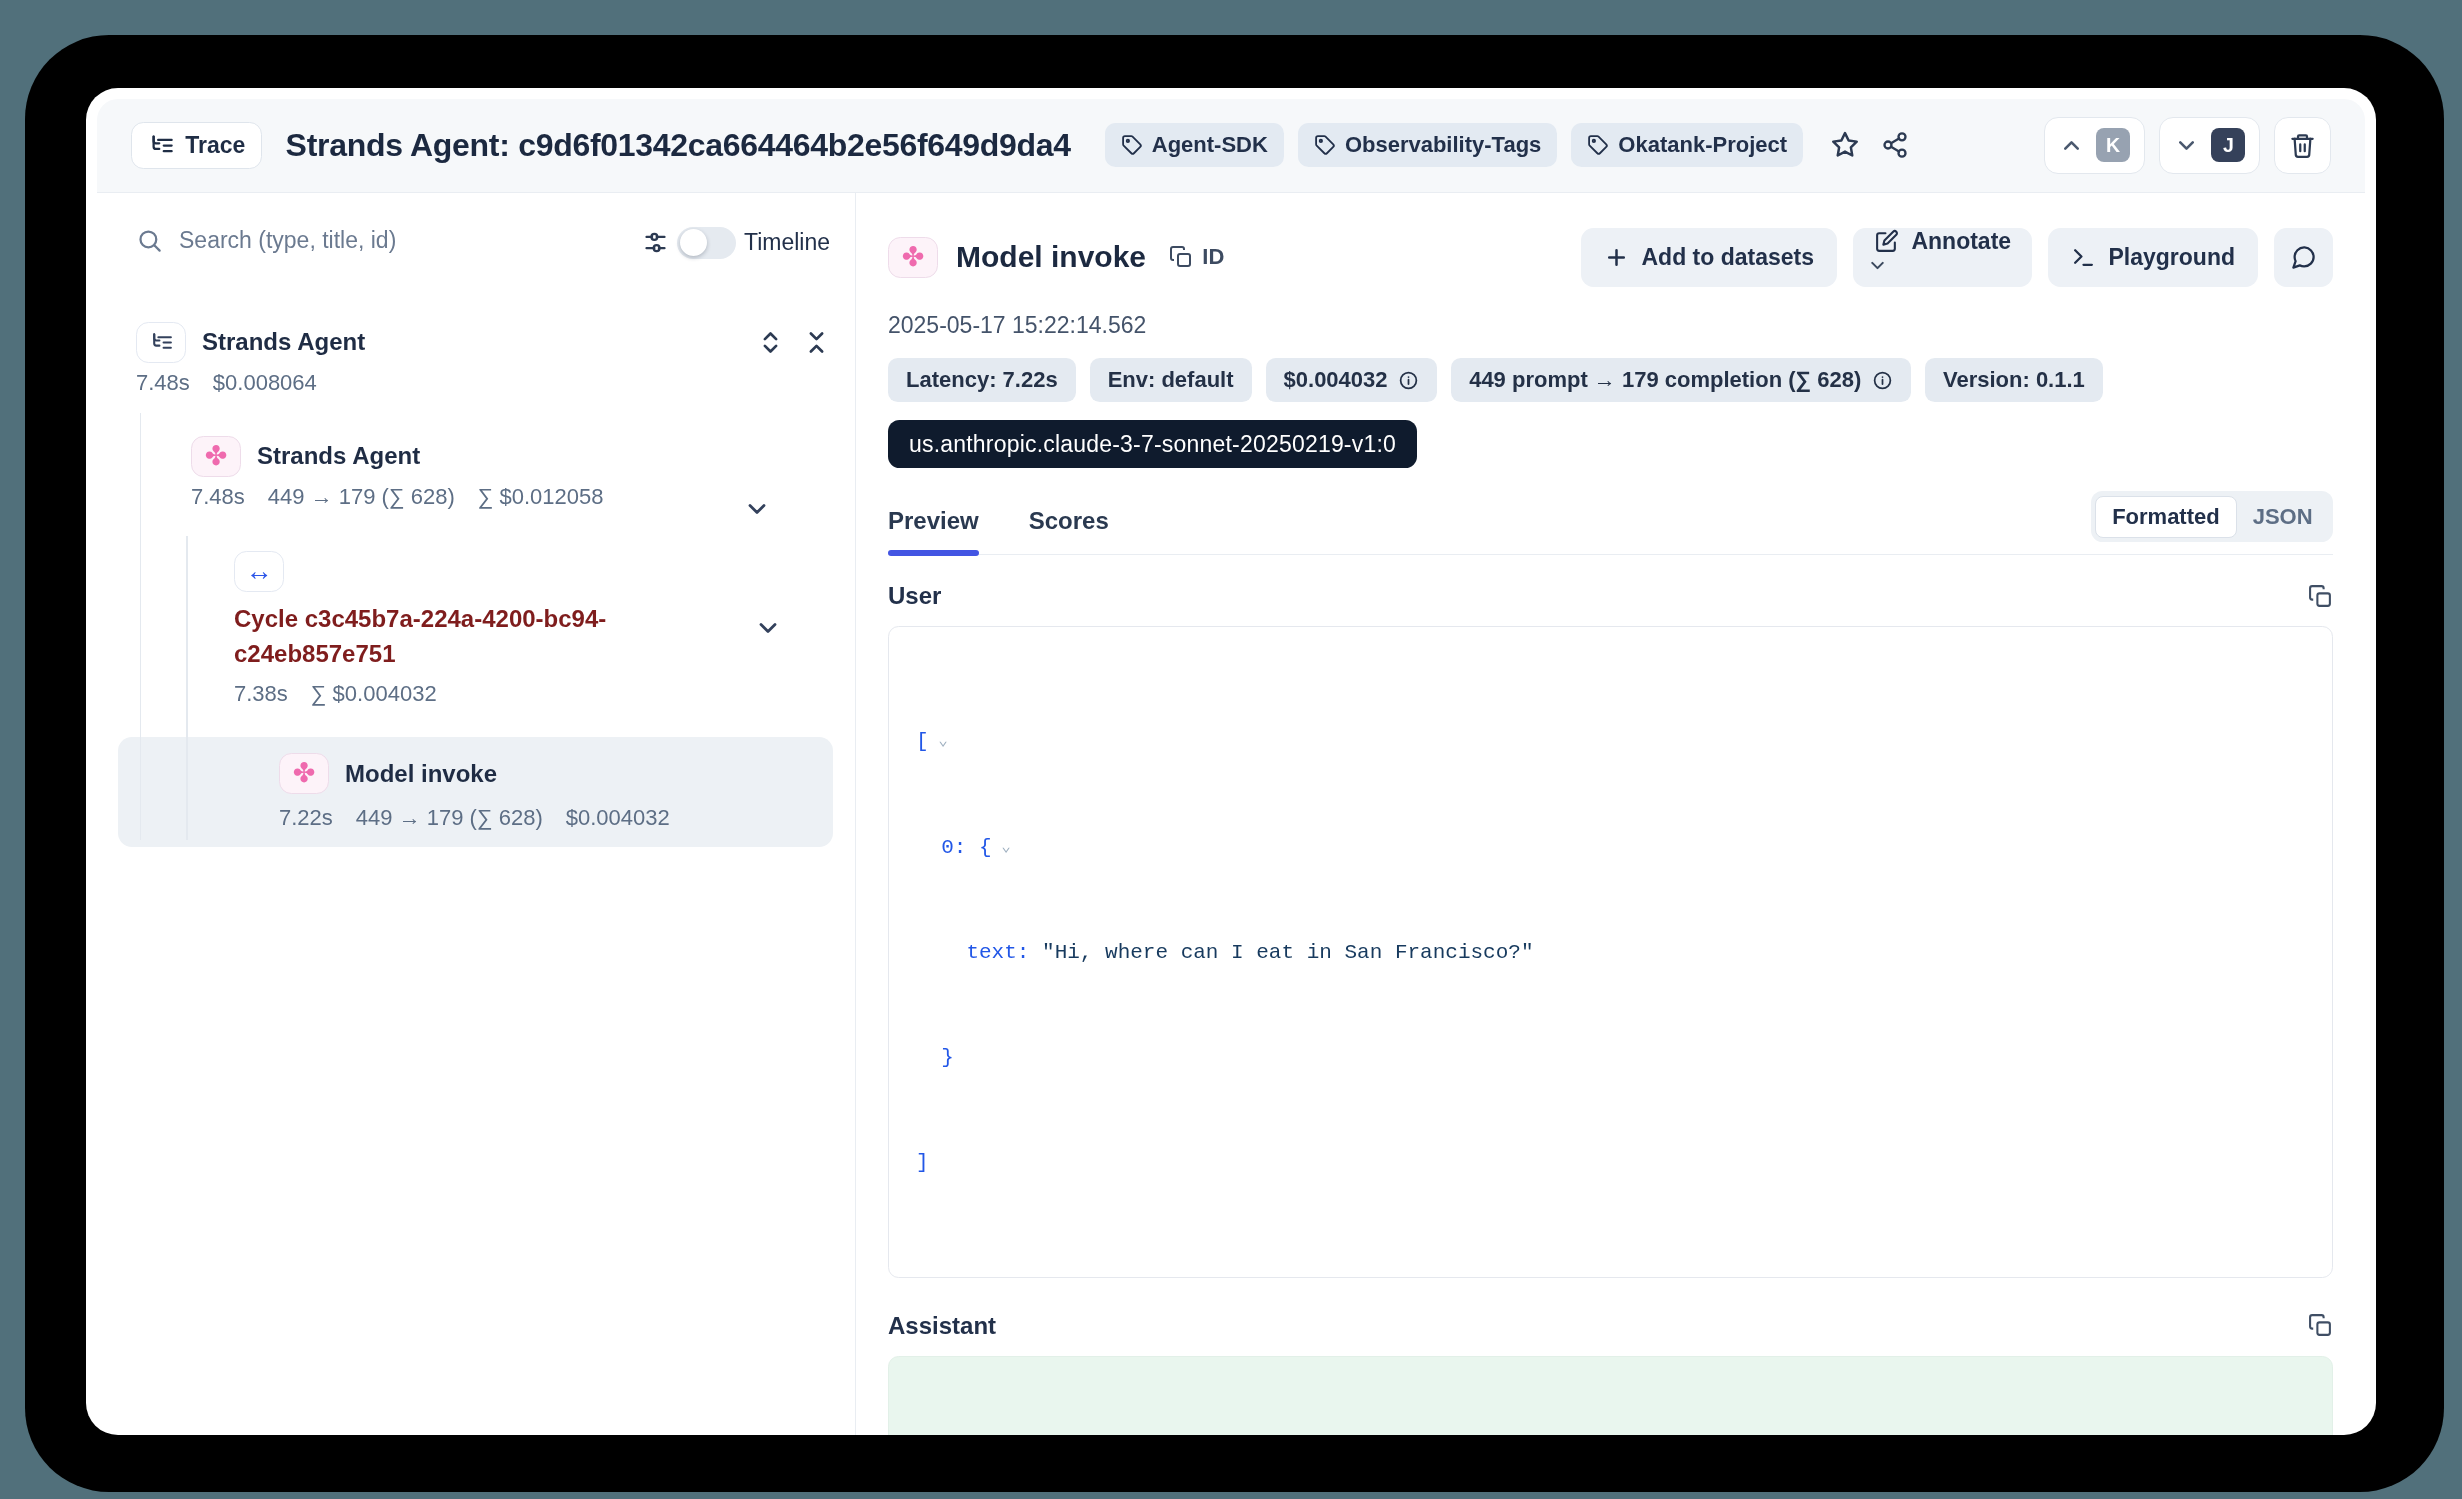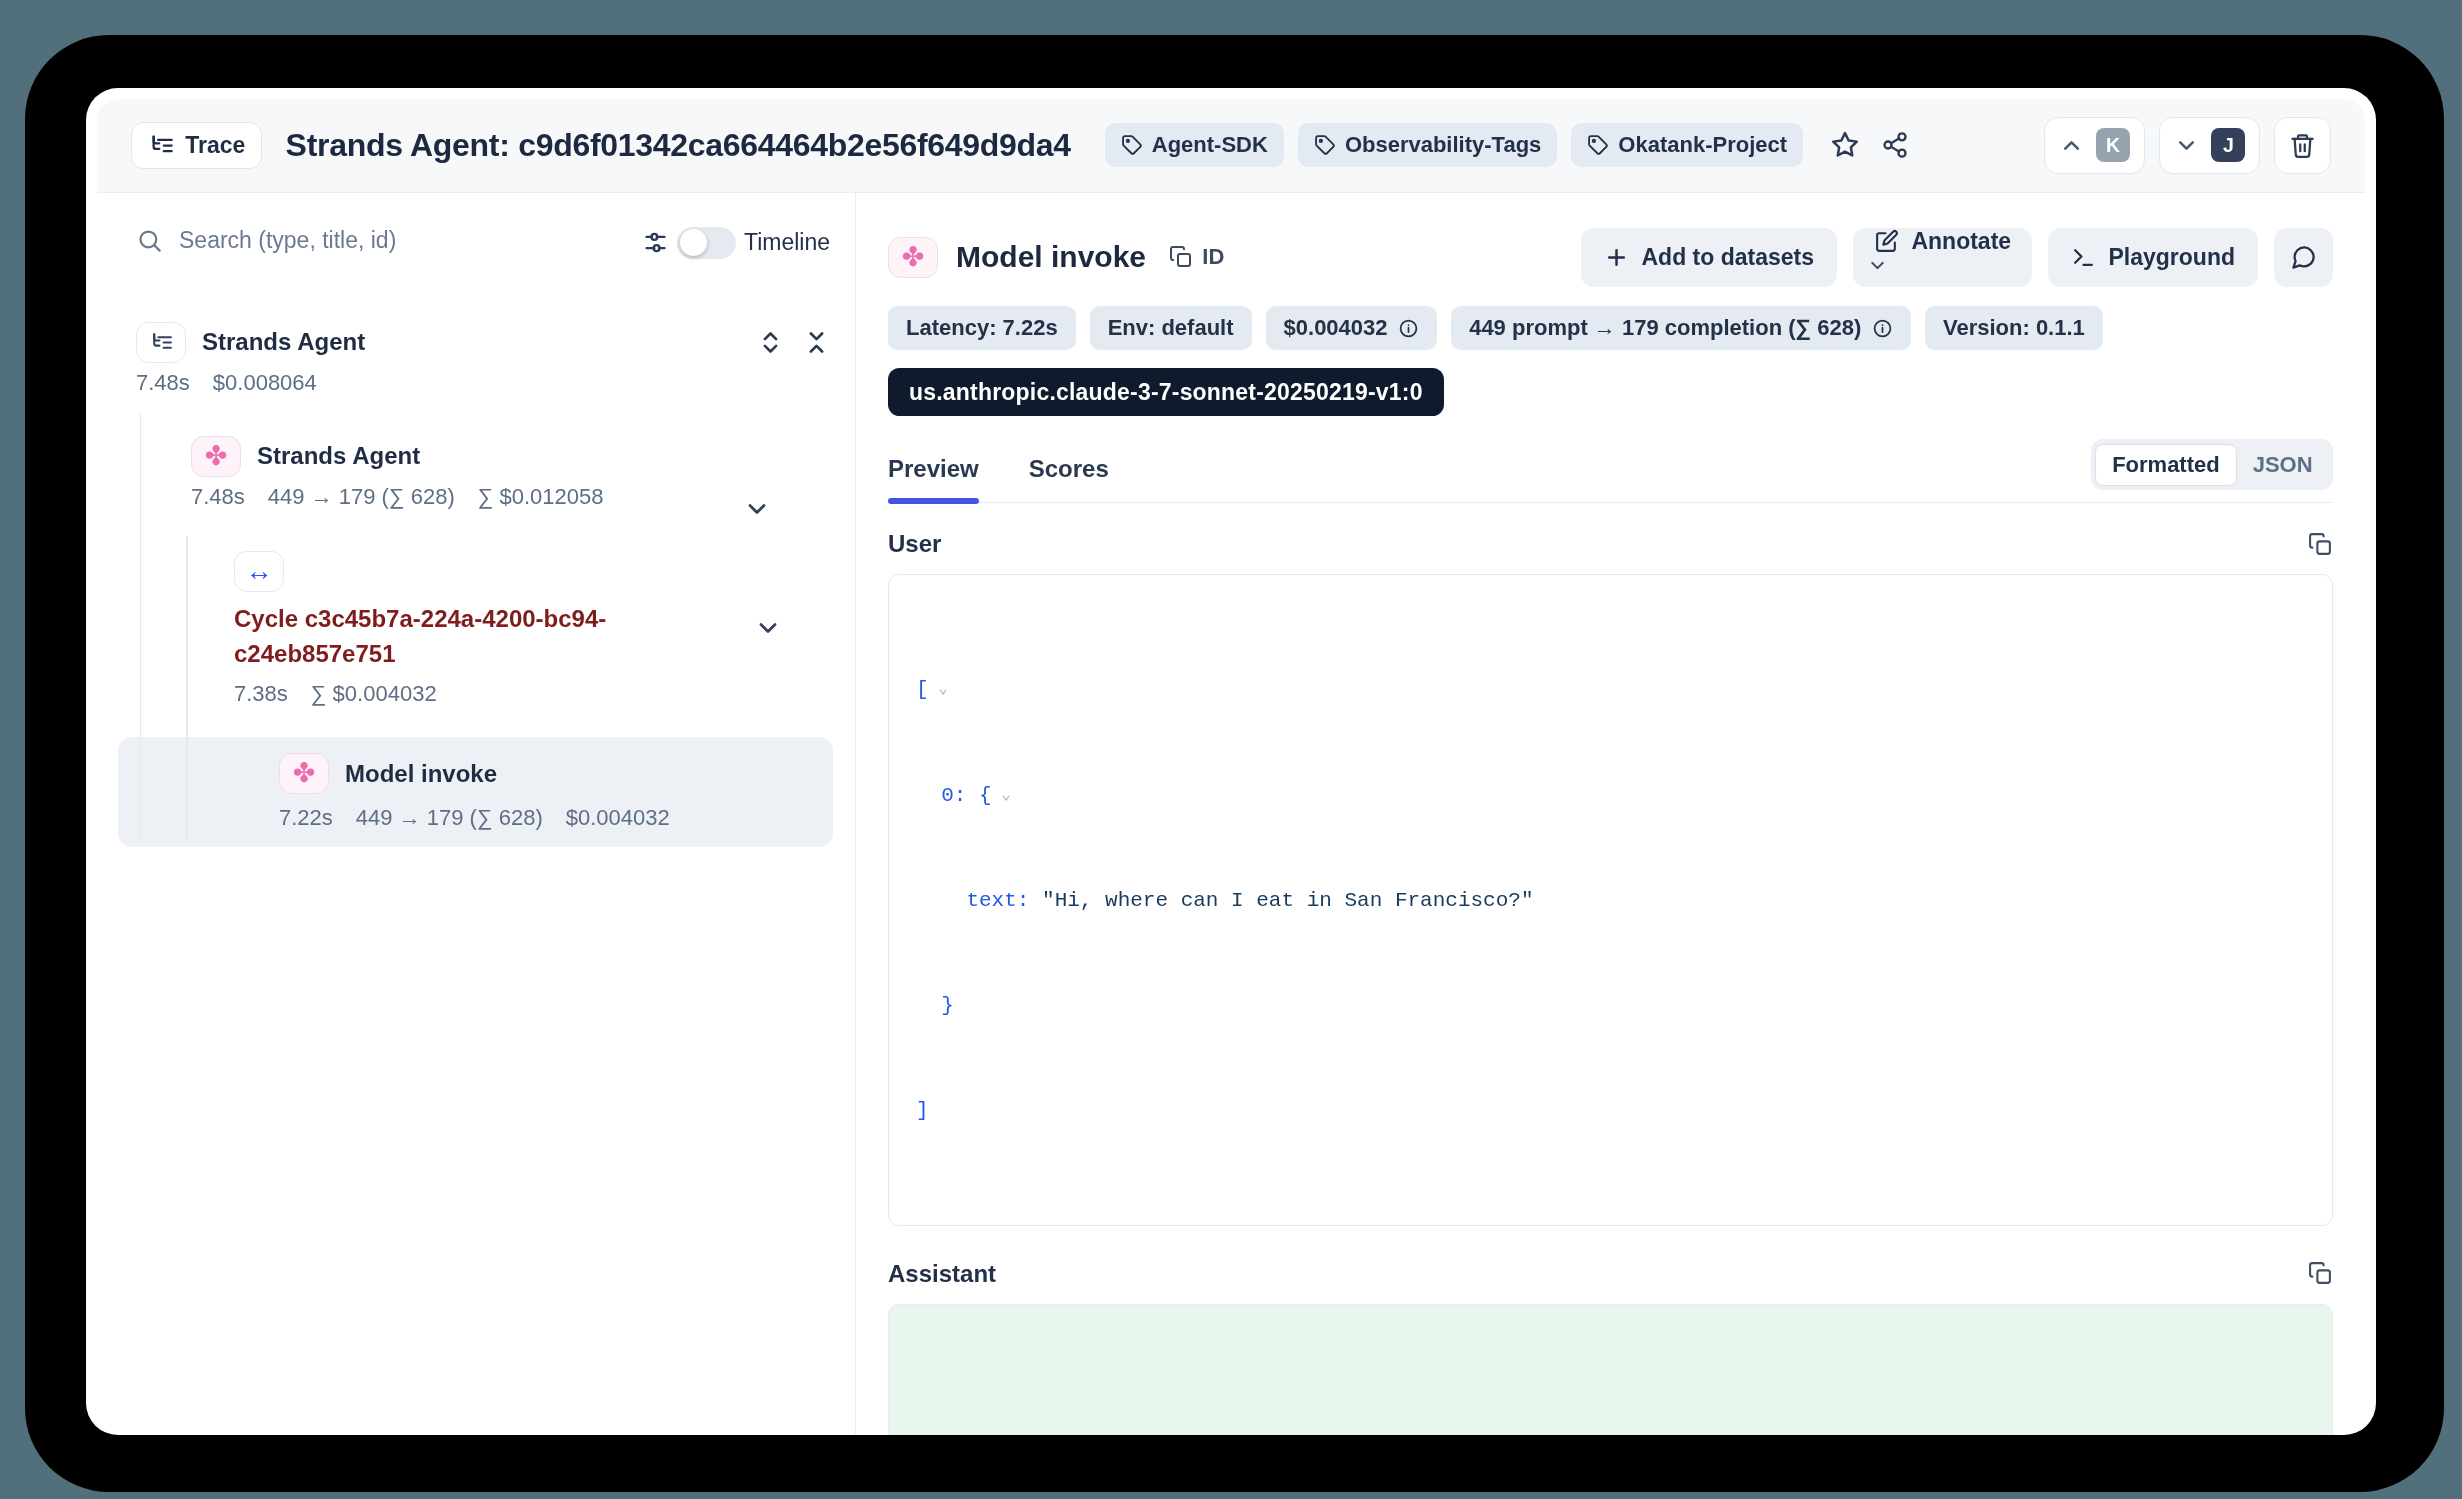--- a/index.html
+++ b/index.html
@@ -69,21 +69,21 @@
   .act-btn { display:inline-flex; align-items:center; gap:12.4px; background:#edf1f6; border:none; border-radius:12.4px; height:59px; padding:16px 23px; font-size:23px; font-weight:600; color:#22304a; font-family:"Liberation Sans", sans-serif; }
   .split { display:inline-flex; align-items:stretch; background:#edf1f6; border-radius:12.4px; overflow:hidden; height:59px;flex-direction:column; }
   .split .seg-main { display:inline-flex; align-items:center; gap:12.4px; padding:0 21px; font-size:23px; font-weight:600; color:#22304a; }
   .split .seg-div { width:1.8px; background:#dde3ea; }
   .split .seg-caret { display:inline-flex; align-items:center; padding:0 14px; color:#3c4a5f; }
   .icon-btn { width:59px; height:59px; border-radius:12.4px; background:#edf1f6; display:inline-flex; align-items:center; justify-content:center; color:#2c3a52; }
 
   .timestamp { margin-top:25px; font-size:23px; color:#44536a; }
   .badge-row { margin-top:19.5px; display:flex; align-items:center; gap:14px; flex-wrap:wrap; }
   .meta-badge { display:inline-flex; align-items:center; gap:10.6px; background:#e4eaf1; border-radius:9.8px; padding:9px 18px; font-size:22px; font-weight:600; color:#243147; }
-  .model-chip { display:inline-flex; margin-top:18px; background:#0f1b2d; color:#fff; font-size:23px; font-weight:700; border-radius:11.5px; padding:10.6px 21px; letter-spacing:0.2px; }
+  .model-chip { display:inline-flex; margin-top:18px; background:#0f1b2d; color:#fff; font-size:23px; font-weight:400; border-radius:11.5px; padding:10.6px 21px; letter-spacing:0.2px; }
 
   .tabs-row { margin-top:23px; display:flex; align-items:flex-end; border-bottom:1.8px solid #e9edf2; }
   .tab { font-size:24px; font-weight:600; color:#2a3950; padding-bottom:19.5px; position:relative; }
   .tab + .tab { margin-left:50px; }
   .tab.active::after { content:""; position:absolute; left:0; right:0; bottom:-1.8px; height:6.2px; background:#4355e3; border-radius:3.5px; }
   .seg-control { margin-left:auto; margin-bottom:12.4px; display:inline-flex; align-items:center; background:#edf1f5; border-radius:11.5px; padding:4.4px; }
   .seg-opt { font-size:22px; font-weight:600; padding:7px 16px; color:#5d6e85; border-radius:8px; }
   .seg-opt.active { background:#fff; border:1.8px solid #dbe1e9; color:#22304a; }
 
   .section { margin-top:27px; }
@@ -362,20 +362,21 @@
             <button class="icon-btn" style="border:none;">
               <span>
                   <svg width="27" height="27" viewBox="0 0 24 24" fill="none" stroke="#22304a" stroke-width="2" stroke-linejoin="round">
                     <path d="M21 11.5a8.38 8.38 0 0 1-8.5 8.4 8.5 8.5 0 0 1-3.8-.9L3 21l2-5.7a8.38 8.38 0 0 1-.9-3.8 8.5 8.5 0 0 1 8.4-8.4h.5a8.48 8.48 0 0 1 8 8.4Z"></path>
                   </svg>
                 </span>
             </button>
           </span>
         </div>
 
+        <div class="timestamp">2025-05-17 15:22:14.562</div>
 
         <div class="badge-row">
           <span class="meta-badge">
               <span>Latency: 7.22s</span>
             </span>
           <span class="meta-badge">
               <span>Env: default</span>
             </span>
           <span class="meta-badge">
             <span>$0.004032</span>

